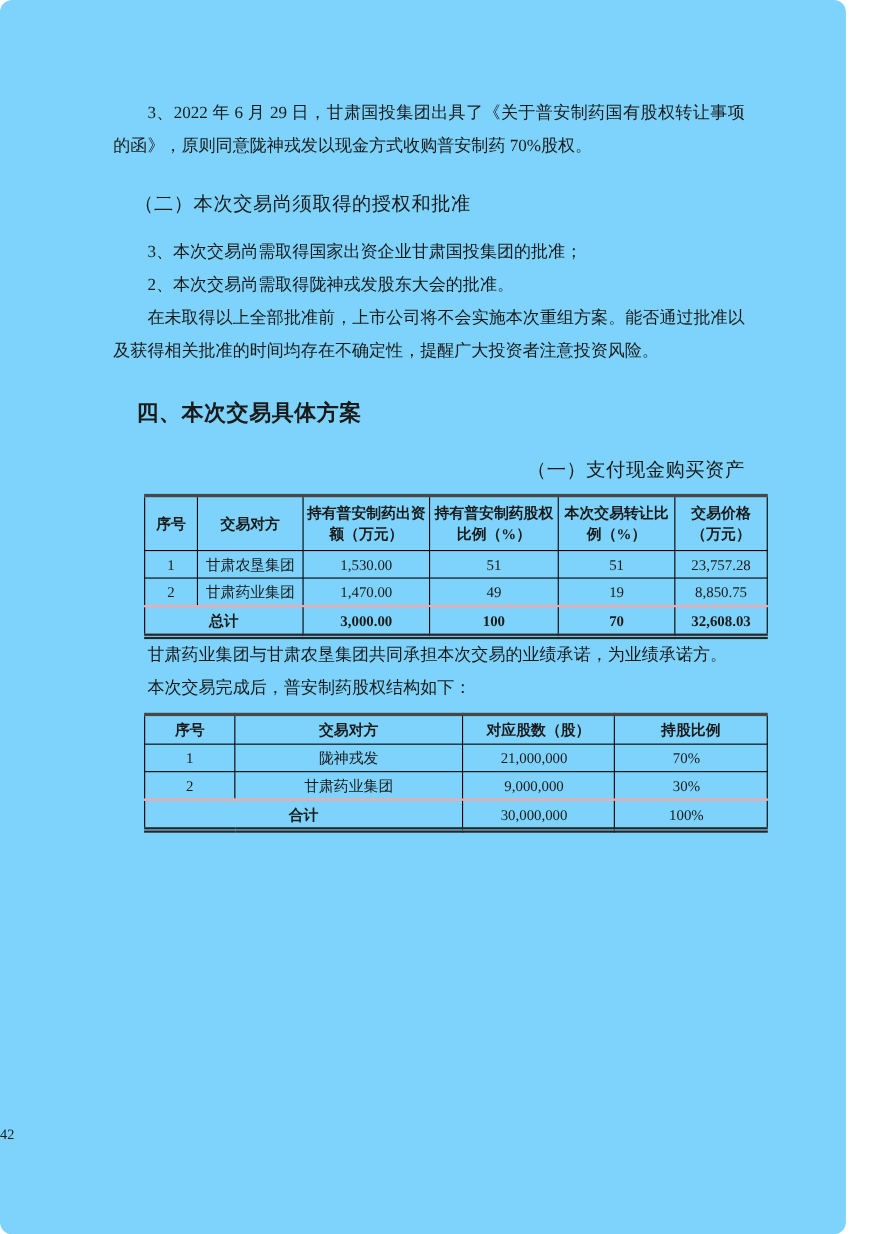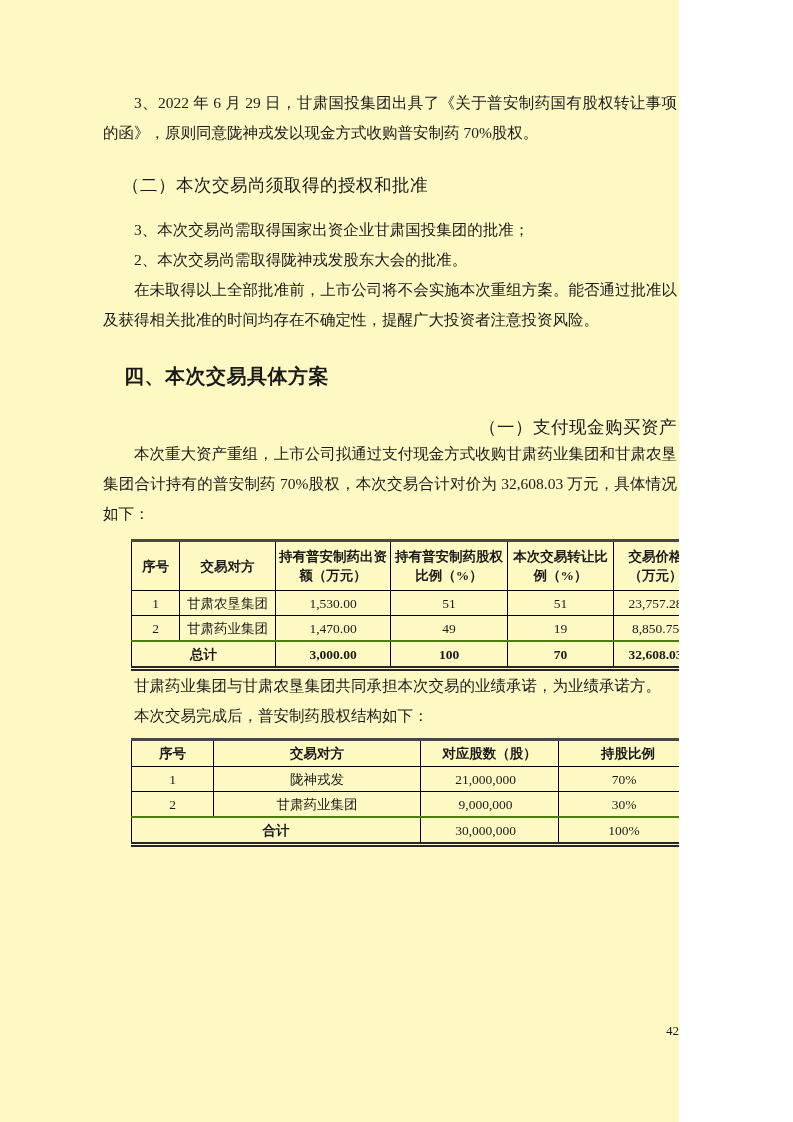--- a/index.html
+++ b/index.html
@@ -2,21 +2,21 @@
 <html><head>
 <meta charset="utf-8">
 <style>
   html, body { margin: 0; padding: 0; }
   body {
     width: 793px; height: 1122px;
     background: #ffffff;
     font-family: "Liberation Serif", "DejaVu Serif", serif;
     color: #1a1a1a;
   }
-  .page { position: relative; width: 679px; height: 1122px; overflow: hidden; background:#fef9c3; }
+  .page { position: relative; width: 769px; height: 1122px; overflow: hidden; background:#7dd3fc;border-radius:11px; }
   .content { padding-top: 88px; margin-left: 103px; width: 574px; }
 
   p.body {
     margin: 0;
     font-size: 15.5px;
     line-height: 30px;
     text-align: justify;
     text-indent: 2em;
   }
   .p4 { margin-top: 19px; }
@@ -64,34 +64,34 @@
     font-weight: 700;
     line-height: 19px;
     padding: 5px 2px;
   }
   .t2 th { padding: 3px 2px; }
   .tbl td {
     line-height: 17px;
     padding: 3.5px 2px;
   }
   tr.total td {
-    border-top: 2px solid #4d7c0f;
+    border-top: 2px solid #fca5a5;
     font-weight: 700;
   }
   .t2 td.num { text-align: center; padding-right: 10px; }
   .t2 tr.total td.num { font-weight: 400; }
 
   .follow1 { margin-top: 9px; }
   .follow2 { margin-top: 8px; }
 
   .pagenum {
     position: absolute;
     top: 1022px; left: 0;
     width: 100%;
-    text-align: right;
+    text-align: left;
     font-size: 13px;
     line-height: 18px;
   }
 </style>
 </head>
 <body>
 
 <div class="page">
   <div class="content">
 
@@ -99,21 +99,20 @@
 
     <h3 class="h-sub">（二）本次交易尚须取得的授权和批准</h3>
 
     <p class="body item">3、本次交易尚需取得国家出资企业甘肃国投集团的批准；</p>
     <p class="body item">2、本次交易尚需取得陇神戎发股东大会的批准。</p>
     <p class="body risk">在未取得以上全部批准前，上市公司将不会实施本次重组方案。能否通过批准以及获得相关批准的时间均存在不确定性，提醒广大投资者注意投资风险。</p>
 
     <h2 class="h-main">四、本次交易具体方案</h2>
     <h3 class="h-sub h-sub2">（一）支付现金购买资产</h3>
 
-    <p class="body p-plan">本次重大资产重组，上市公司拟通过支付现金方式收购甘肃药业集团和甘肃农垦集团合计持有的普安制药 70%股权，本次交易合计对价为 32,608.03 万元，具体情况如下：</p>
 
     <table class="tbl t1">
       <colgroup>
         <col style="width:48px">
           <col style="width:96px">
           <col style="width:115px">
         <col style="width:117px">
           <col style="width:106px">
           <col style="width:84px">
       </colgroup>

